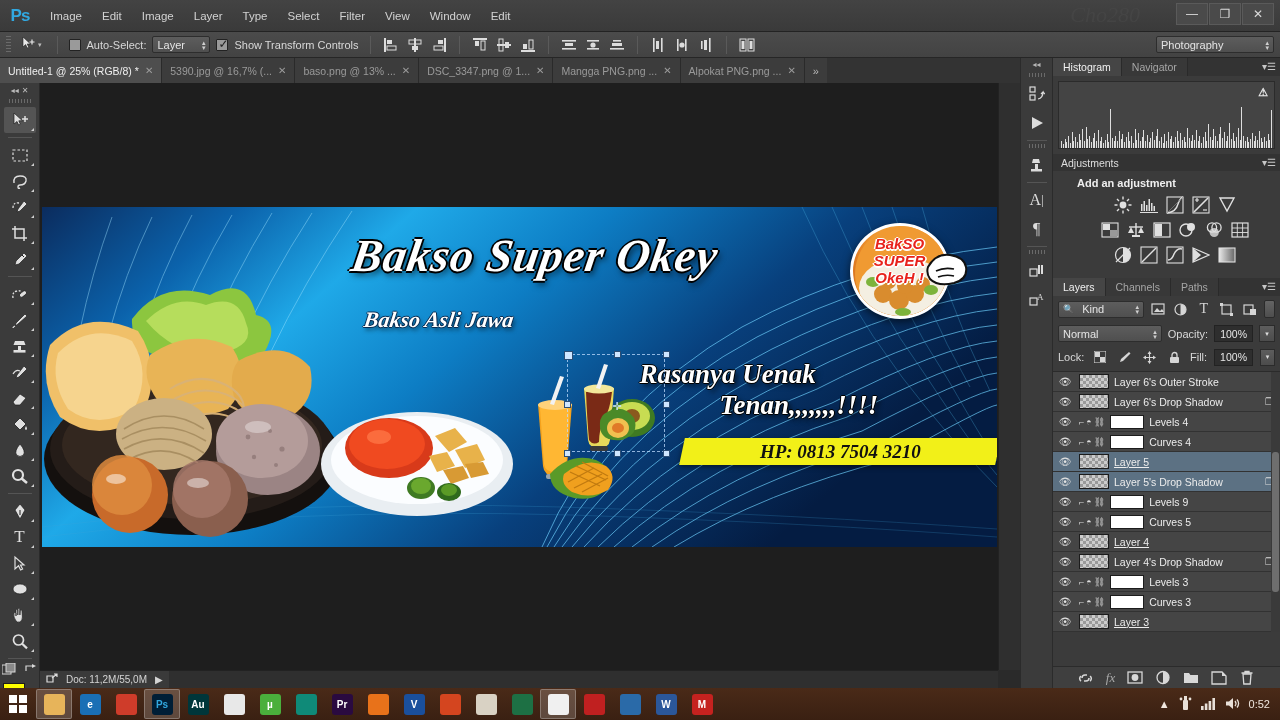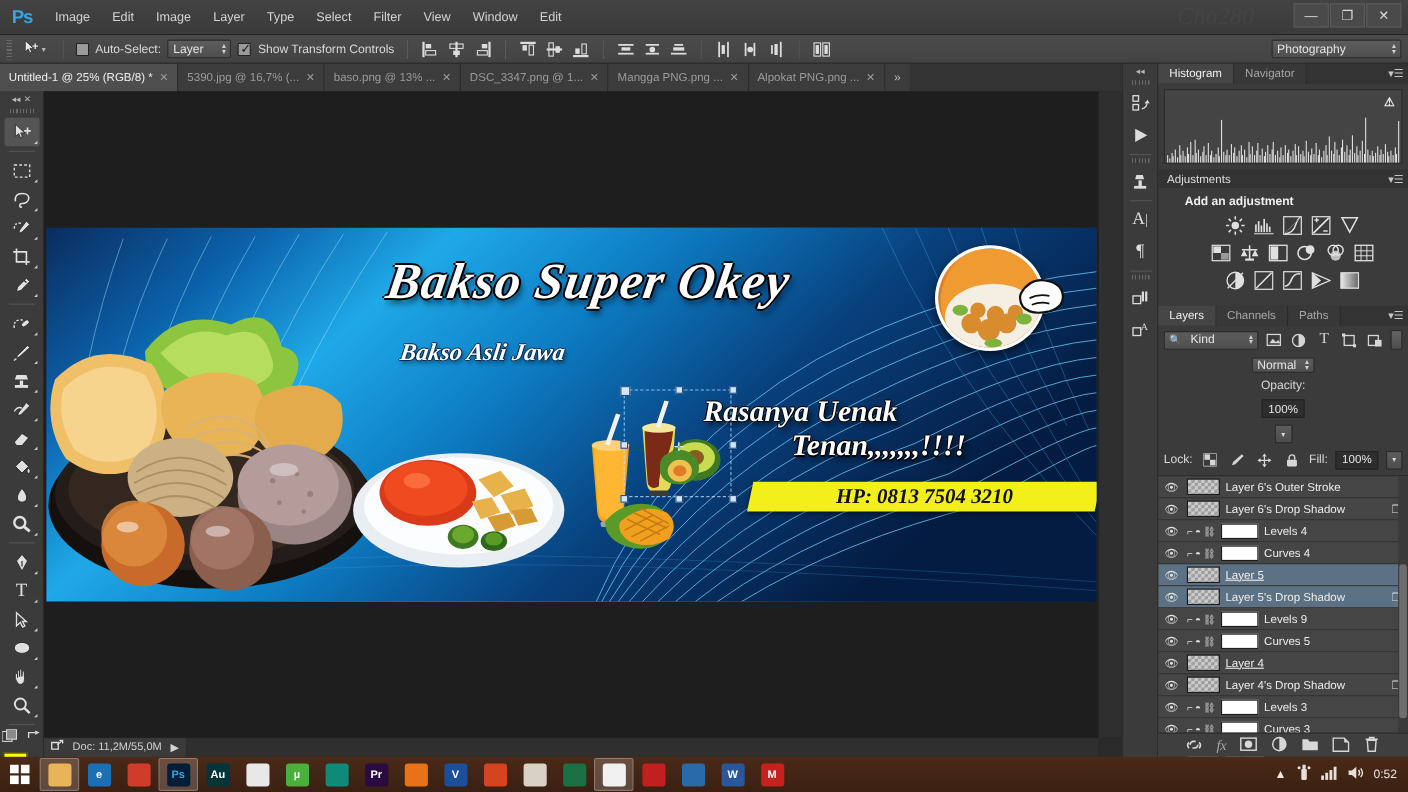--- a/index.html
+++ b/index.html
@@ -130,21 +130,21 @@
   .psec-title{ height:17px; background:#333; display:flex; align-items:center; padding-left:8px; font-size:10.5px; color:#dedede; position:relative; }
   .adj-body{ padding:6px 8px 8px;margin-left:16px; }
   .adj-head{ font-size:11px; color:#efefef; font-weight:bold; margin-bottom:6px; }
   .adj-row{ display:flex; gap:7px; justify-content:center; margin-bottom:6px; }
   .adj-ic{ width:19px; height:19px; display:flex; align-items:center; justify-content:center; color:#e0e0e0; }
 
   .lay-filter{ display:flex; align-items:center; gap:5px; padding:4px 5px; }
   .kind{ flex:0 0 86px; }
   .fi{ width:19px; height:18px; display:flex; align-items:center; justify-content:center; color:#d6d6d6; }
   .ftoggle{ width:12px; height:18px; background:linear-gradient(#646464,#4e4e4e); border:1px solid #2b2b2b; border-radius:2px; }
-  .blend-row{ display:flex; align-items:center; gap:6px; padding:3px 5px;flex-direction:column; }
+  .blend-row{ display:flex; align-items:center; gap:6px; padding:3px 5px; }
   .blend-row .combo{ flex:1; }
   .opnum{ background:#2e2e2e; border:1px solid #222; height:17px; display:flex; align-items:center; padding:0 5px; color:#e6e6e6; font-size:10.5px; }
   .opbtn{ width:16px; height:17px; background:linear-gradient(#5d5d5d,#4c4c4c); border:1px solid #2b2b2b; display:flex; align-items:center; justify-content:center; font-size:7px; color:#ddd; }
   .lock-row{ display:flex; align-items:center; gap:7px; padding:3px 5px 5px; border-bottom:1px solid #2b2b2b; }
 
   .layers-list{ position:relative; overflow:hidden; }
   .lrow{ display:flex; align-items:center; height:20px; border-bottom:1px solid #323232; background:#454545; padding-left:3px; gap:5px; }
   .lrow.sel{ background:#5c7183; }
   .eye{ width:18px; text-align:center; color:#e2e2e2; font-size:10px; }
   .thumb{ width:30px; height:15px; border:1px solid #1c1c1c;
@@ -676,20 +676,25 @@
                   <circle cx="36" cy="56" r="7"></circle>
                   <circle cx="70" cy="58" r="7"></circle>
                 </g>
               <g fill="#7db33c">
                   <ellipse cx="20" cy="56" rx="7" ry="5"></ellipse>
                   <ellipse cx="78" cy="64" rx="7" ry="5"></ellipse>
                   <ellipse cx="50" cy="86" rx="8" ry="4"></ellipse>
                 </g>
             </svg>
           </div>
+          <div class="logo-txt" id="logotext">
+              <div>BakSO</div>
+              <div>SUPER</div>
+              <div>OkeH  !</div>
+            </div>
           <svg class="logo-hand" viewBox="0 0 44 38">
             <path d="M4 16 q8 -14 22 -12 q14 2 16 12 q2 12 -12 16 q-16 4 -24 -4 q-4 -6 -2 -12Z" fill="#fff" stroke="#111" stroke-width="2"></path>
             <path d="M12 20 q8 -4 18 -2" stroke="#111" stroke-width="1.6" fill="none"></path>
             <path d="M14 26 q8 -3 16 -1" stroke="#111" stroke-width="1.6" fill="none"></path>
           </svg>
         </div>
 
         <div class="sel-box">
           <div class="sel-h sel-c" style="left:-4px;top:-4px"></div>
           <div class="sel-h" style="left:46px;top:-4px"></div>

